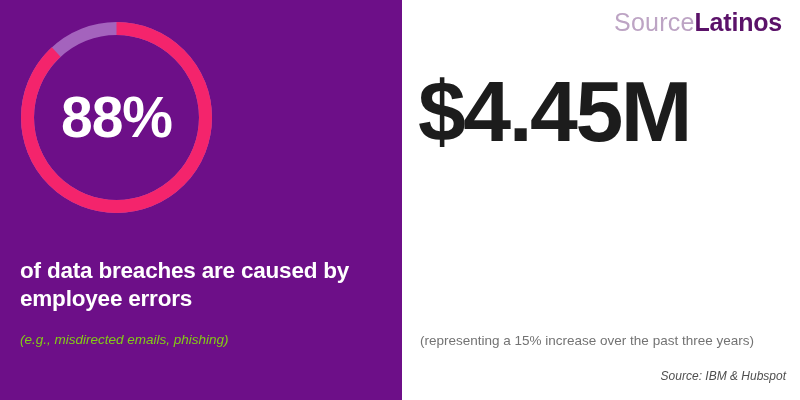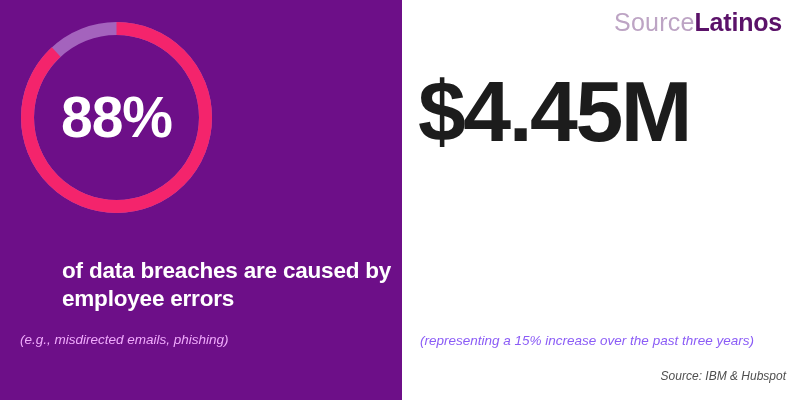--- a/index.html
+++ b/index.html
@@ -62,29 +62,28 @@
   .left-headline {
     position: absolute;
     left: 20px;
     top: 257px;
     width: 370px;
     color: #ffffff;
     font-size: 22.5px;
     font-weight: bold;
     line-height: 1.24;
     letter-spacing: -0.2px;
-    margin-left: 42px;
   }
 
   .left-subnote {
     position: absolute;
     left: 20px;
     top: 331px;
     width: 370px;
-    color: #f0abfc;
+    color: #84cc16;
     font-size: 13.5px;
     font-style: italic;
     line-height: 1.3;
   }
 
   
   .right-panel {
     position: absolute;
     left: 402px;
     top: 0;
@@ -134,23 +133,22 @@
     font-weight: bold;
     line-height: 1.26;
     letter-spacing: -0.2px;
   }
 
   .right-subnote {
     position: absolute;
     left: 18px;
     top: 332px;
     width: 375px;
-    color: #8b5cf6;
+    color: #737373;
     font-size: 13.5px;
-    font-style: italic;
     line-height: 1.3;
   }
 
   .source-line {
     position: absolute;
     right: 14px;
     top: 369px;
     color: #4f4f4f;
     font-size: 12px;
     font-style: italic;

